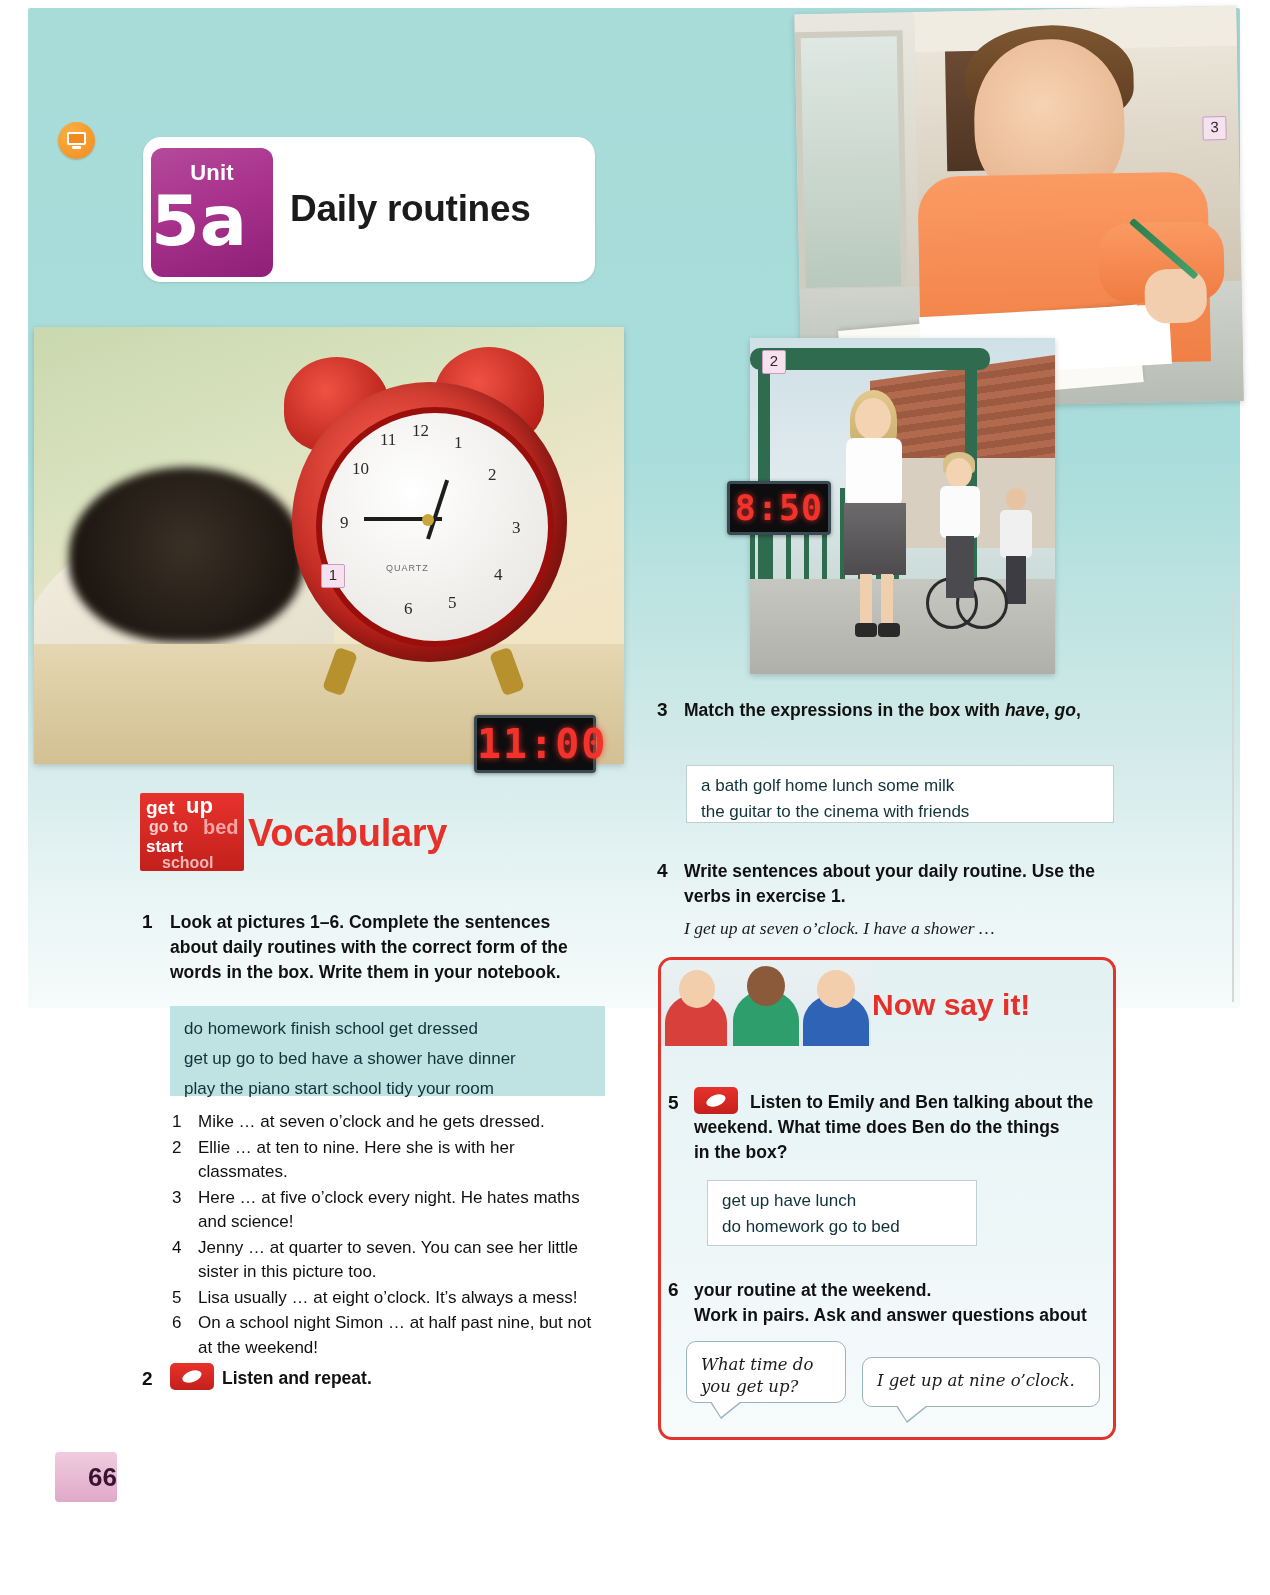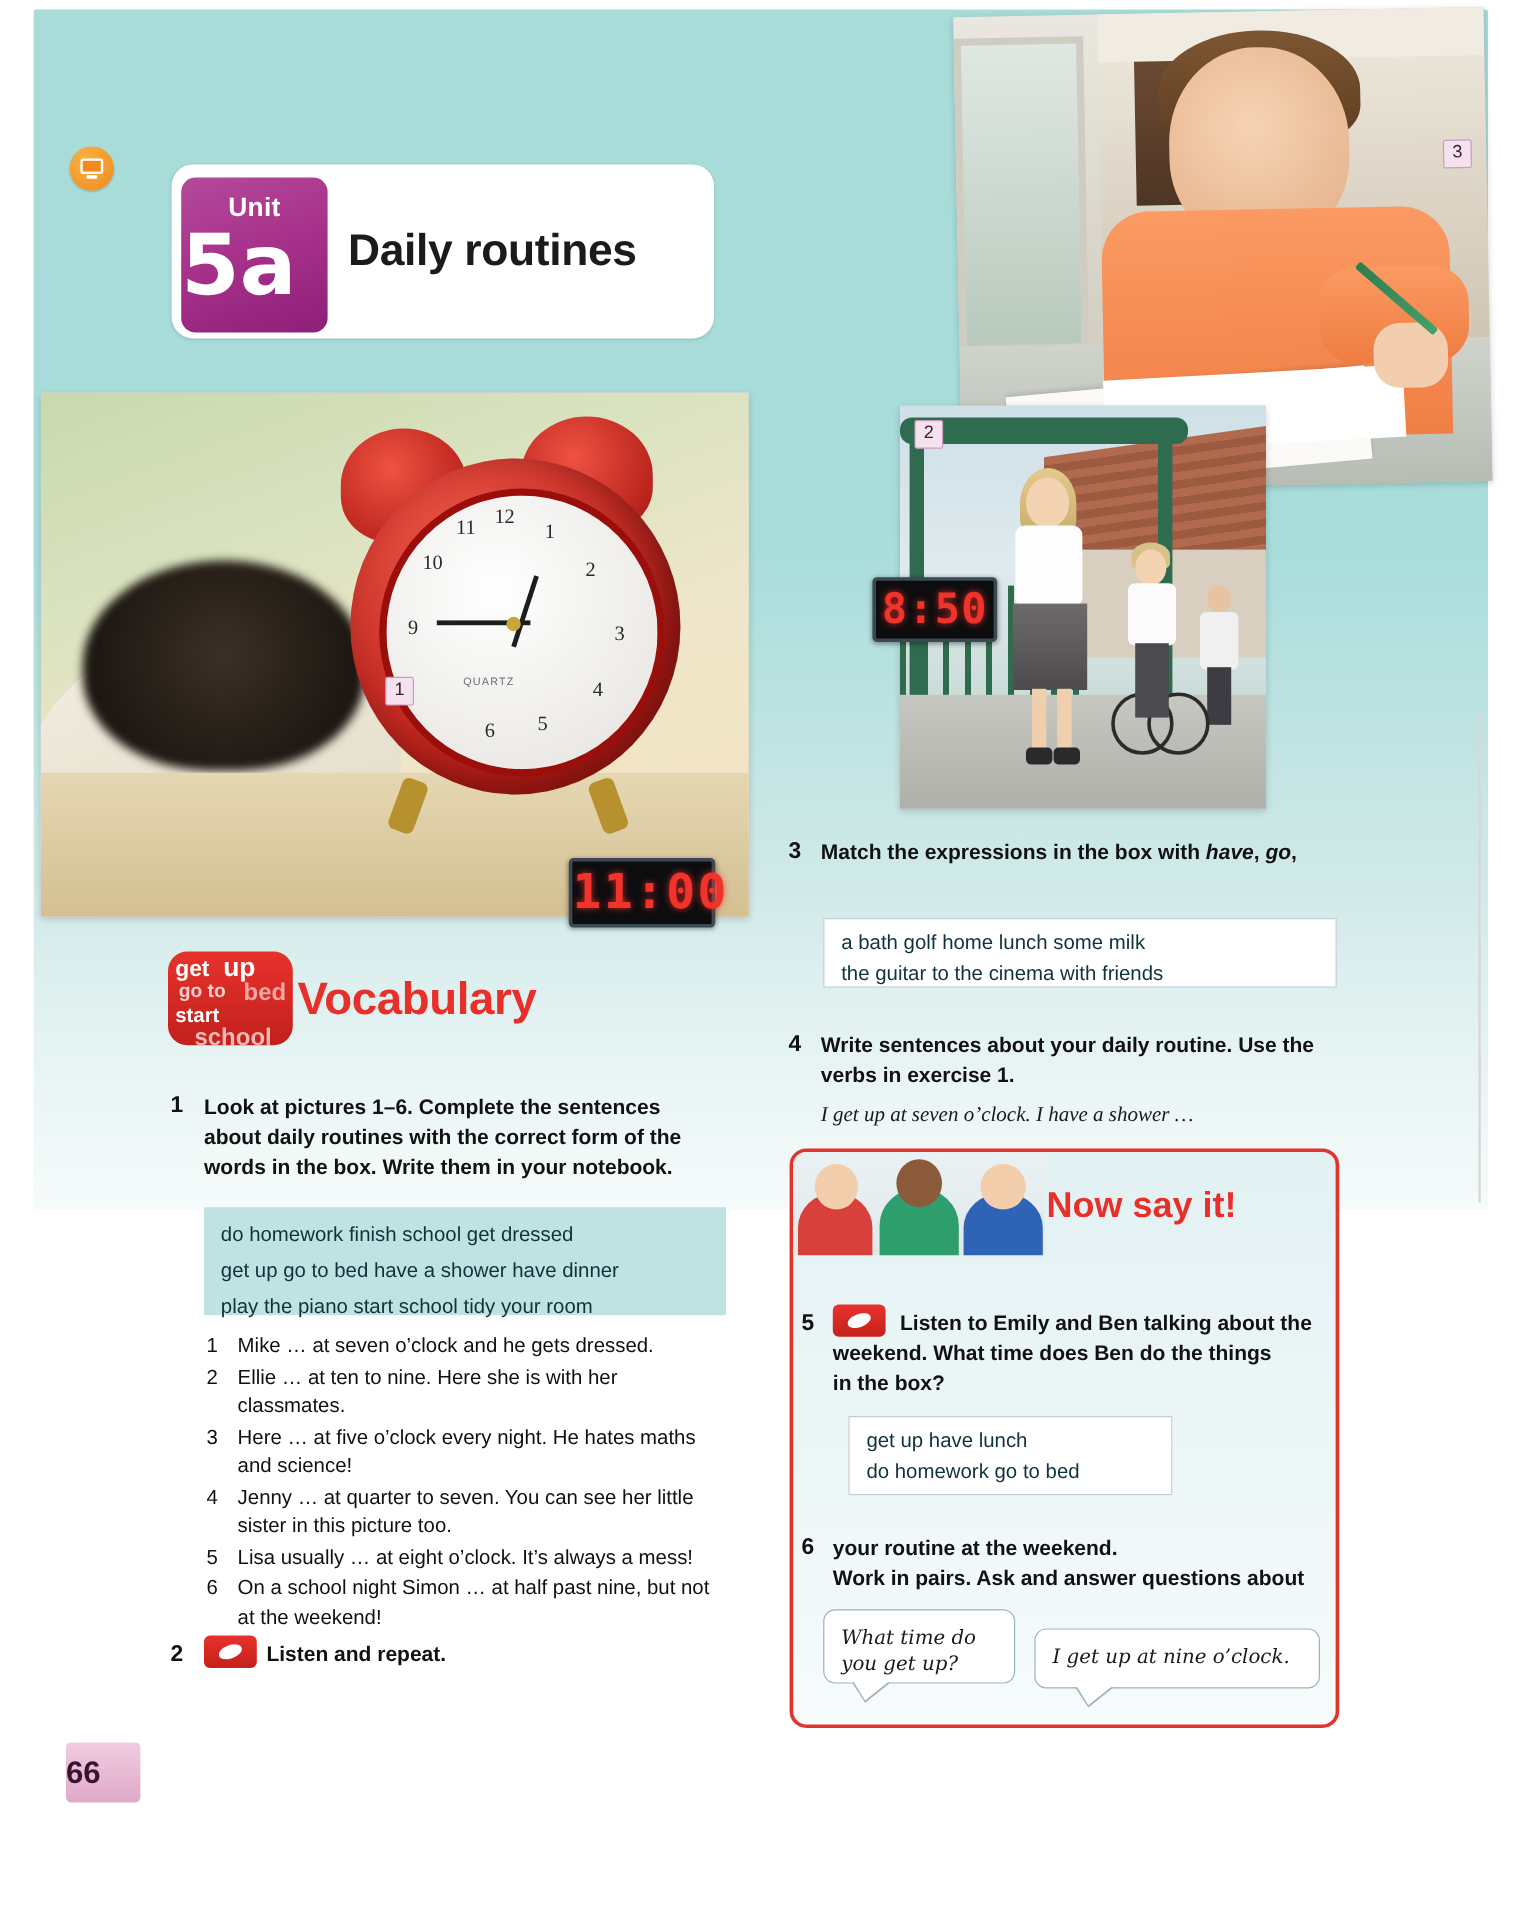--- a/index.html
+++ b/index.html
@@ -248,32 +248,32 @@
   .p2-far-head { position:absolute; left:10px; top:0; width:20px; height:22px; background:#e8c3a1; border-radius:50%;}
   .p2-far-body { position:absolute; left:4px; top:22px; width:32px; height:48px; background:#f0f0f0; border-radius:5px;}
   .p2-far-leg { position:absolute; left:10px; top:68px; width:20px; height:48px; background:#3c3c42;}
 
   
   .vocab-icon {
     position: absolute;
     left: 140px; top: 793px;
     width: 104px; height: 78px;
     background: linear-gradient(180deg,#e8322c,#c2201c);
-    border-radius: 16px;
+    border-radius: 2px;
     overflow: hidden;
     color: #fff;
     font-weight: bold;
   }
   .vocab-icon span { position: absolute; font-family:"Liberation Sans", sans-serif; line-height:1;}
   .vi-get   { left:6px;  top:5px;  font-size:19px;}
   .vi-up    { left:46px; top:2px;  font-size:22px;}
   .vi-goto  { left:9px;  top:26px; font-size:16px; color:#f7cfcd;}
   .vi-bed   { left:63px; top:24px; font-size:20px; color:#f2a5a2;}
   .vi-start { left:6px;  top:45px; font-size:17px;}
-  .vi-school{ left:22px; top:62px; font-size:20px; color:#f0b8b6;}
+  .vi-school{ left:22px; top:62px; font-size:16px; color:#f0b8b6;}
   .vocab-title {
     position: absolute;
     left: 248px; top: 812px;
     font-size: 38px; font-weight: bold; color: #e8302b;
     letter-spacing: -.3px;
   }
 
   
   .ex-num {
     position: absolute;
@@ -403,21 +403,21 @@
   
   .pagenum {
     position: absolute;
     left: 55px; top: 1452px;
     width: 62px; height: 50px;
     background: linear-gradient(180deg,#f0ccdf,#e0a9c9);
     border-radius: 4px;
     color: #3a1330;
     font-size: 26px;
     font-weight: bold;
-    text-align: left;
+    text-align: right;
     line-height: 50px;
   }
   .edge-line {
     position: absolute;
     left: 1232px; top: 592px;
     width: 2px; height: 410px;
     background: #d7d7d7;
   }
 </style>
 </head>

